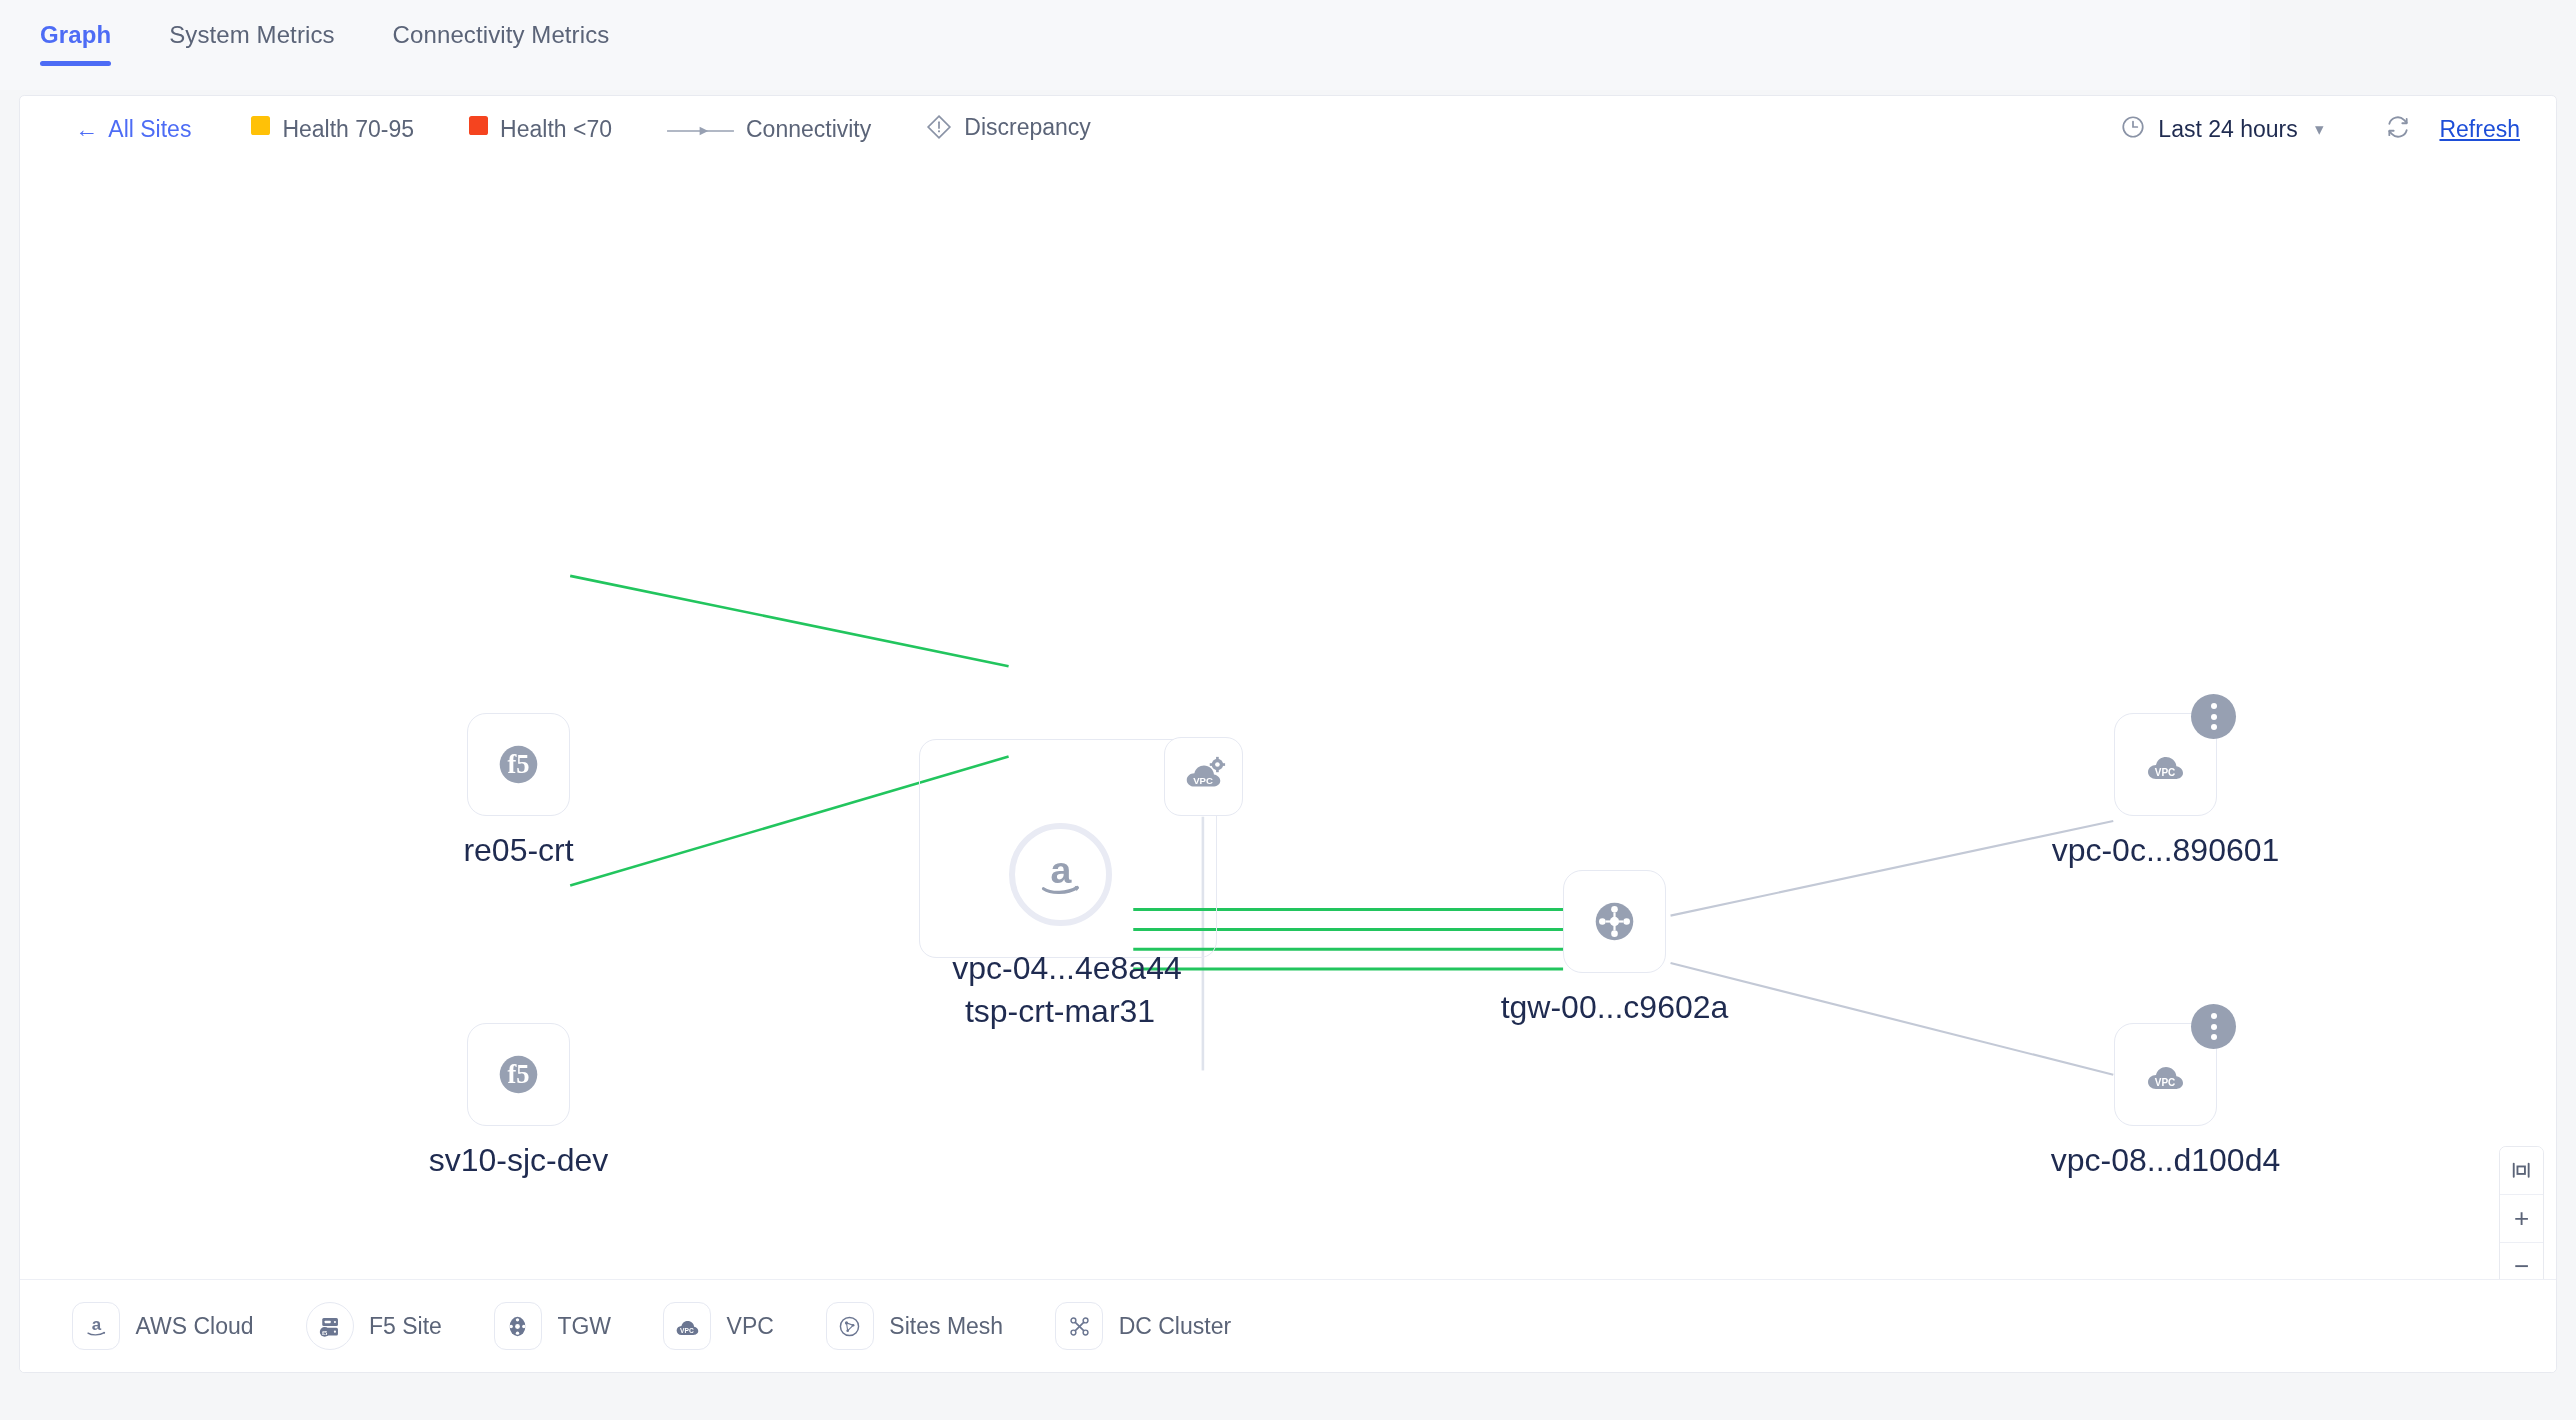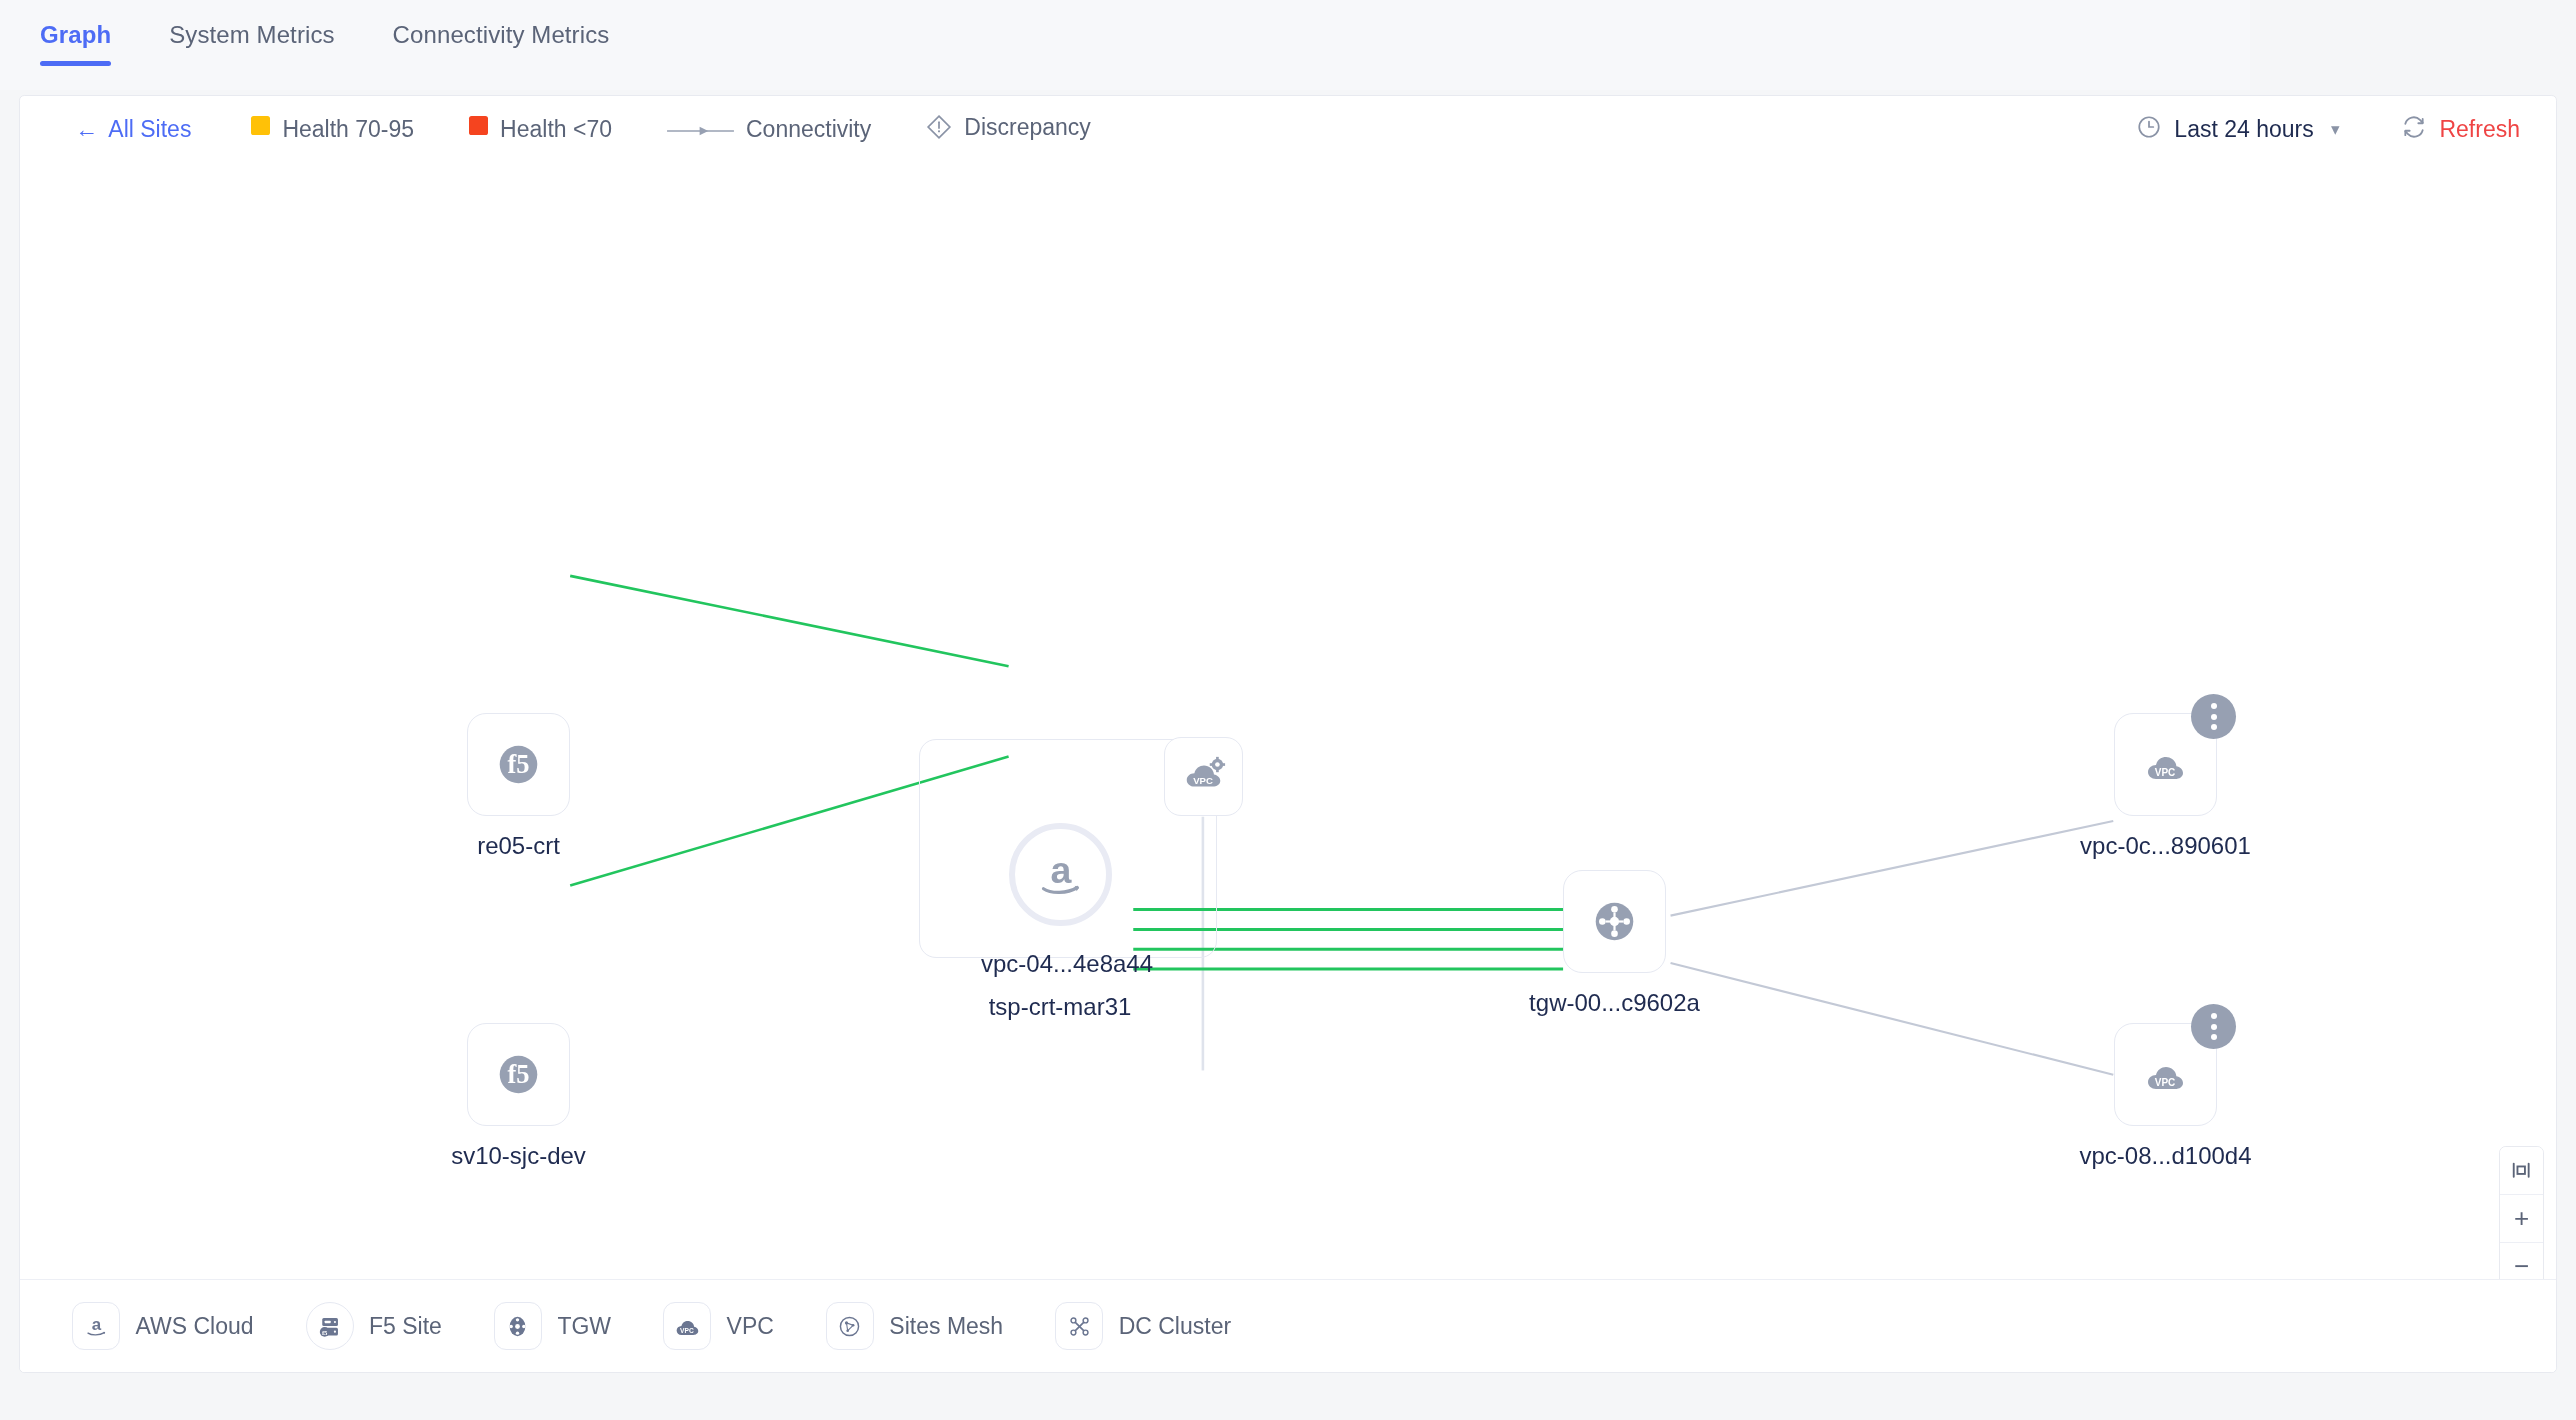--- a/index.html
+++ b/index.html
@@ -72,22 +72,22 @@
 
   .conn-line { display: inline-block; width: 67px; height: 12px; }
 
   .dropdown {
     display: flex; align-items: center; gap: 12px;
     font-size: 23px; color: #1f2b50;
     margin-right: 62px; cursor: pointer; white-space: nowrap;
   }
   .chev { font-size: 17px; color: #8a93a6; margin-left: 5.2px; }
   .refresh {
-    display: flex; align-items: center; gap: 12px;
-    font-size: 23px; color: #ef4444; cursor: pointer; white-space: nowrap;
+    display: flex; align-items: center; gap: 28px;
+    font-size: 23px; color: #1d4ed8; cursor: pointer; white-space: nowrap; text-decoration: underline;
   }
 
   
   .canvas {
     position: absolute; left: 0; top: 67px;
     width: 100%; height: 1144px;
     background: #ffffff;
   }
   .edges { position: absolute; left: 0; top: 0; width: 100%; height: 100%; }
 
@@ -96,21 +96,21 @@
   .node-box {
     width: 103px; height: 103px;
     background: #fff;
     border: 1.7px solid #e6e9f2;
     border-radius: 19px;
     display: flex; align-items: center; justify-content: center;
   }
   .node-label {
     position: absolute; left: 50%; transform: translateX(-50%);
     top: 119px;
-    font-size: 24px; color: #1f2b50; white-space: nowrap;
+    font-size: 32px; color: #1f2b50; white-space: nowrap;
   }
   .dots-badge {
     position: absolute; right: -19px; top: -19px;
     width: 45px; height: 45px; border-radius: 50%;
     background: #97a0b2;
     display: flex; flex-direction: column; align-items: center; justify-content: center;
     gap: 4.3px; cursor: pointer;
   }
   .dots-badge i { width: 6px; height: 6px; border-radius: 50%; background: #fff; display:block; }
 

